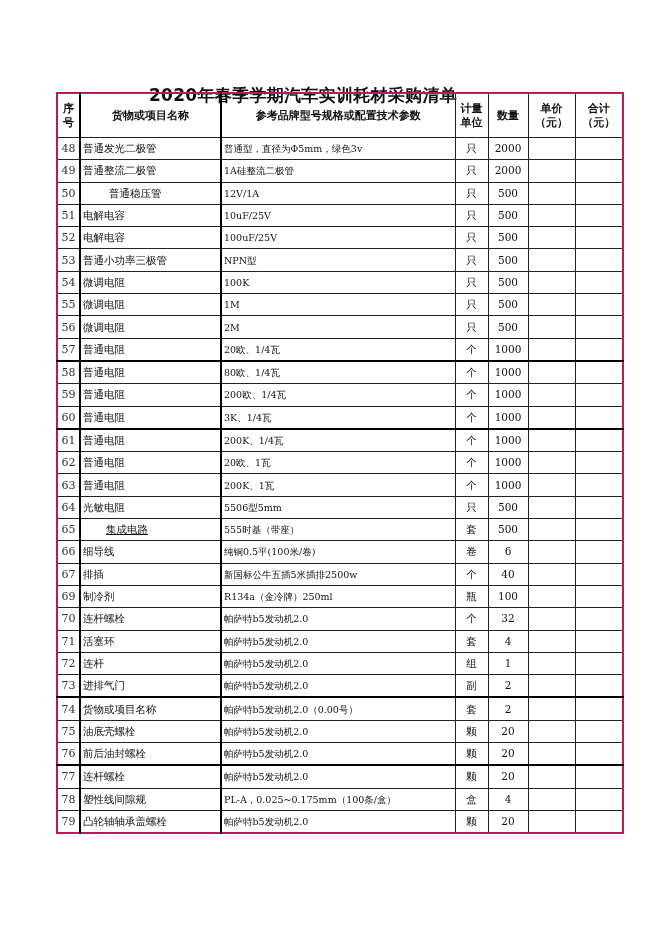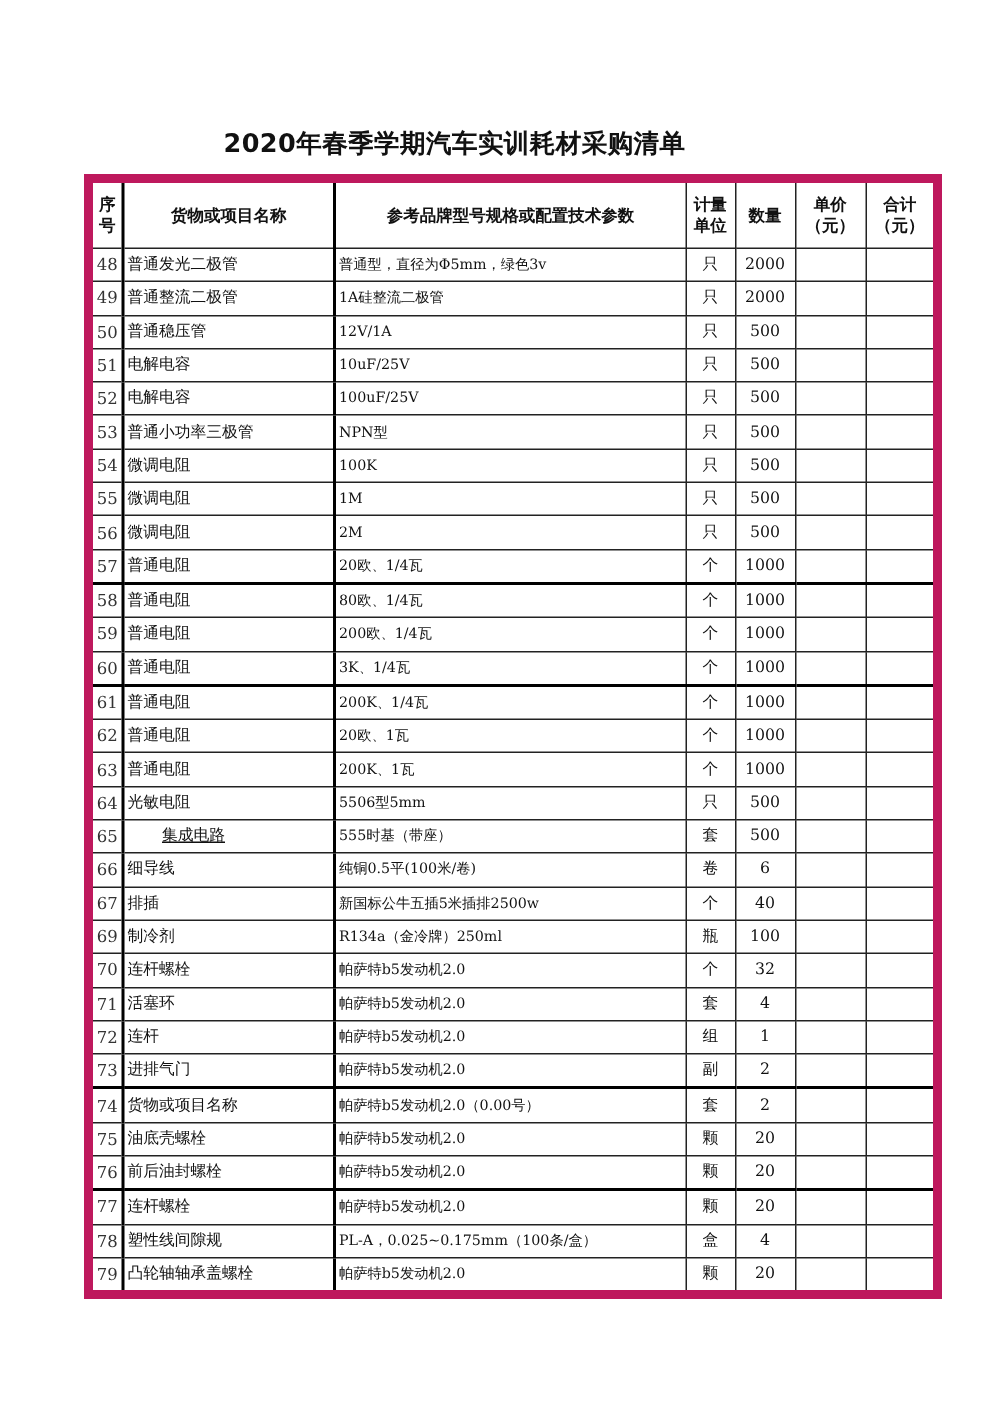--- a/index.html
+++ b/index.html
@@ -1,30 +1,30 @@
 <!DOCTYPE html>
 <html><head>
 <meta charset="utf-8">
 <style>
   html,body{margin:0;padding:0;background:#fff;}
   body{width:662px;height:936px;position:relative;overflow:hidden;font-family:"DejaVu Serif","Liberation Serif",serif;color:#111;}
   .title{position:absolute;left:0;width:606px;top:84px;text-align:center;font-size:17px;font-weight:bold;font-family:"DejaVu Sans","Liberation Sans",sans-serif;letter-spacing:0.3px;}
-  table{position:absolute;left:56px;top:116px;border-collapse:collapse;table-layout:fixed;width:566px;border:6px solid #be185d;}
+  table{position:absolute;left:56px;top:92px;border-collapse:collapse;table-layout:fixed;width:566px;border:2px solid #be185d;}
   th,td{border:1px solid #222;padding:0 2px;overflow:hidden;white-space:nowrap;font-size:10.5px;}
   th{font-family:"DejaVu Sans","Liberation Sans",sans-serif;font-weight:bold;font-size:11px;line-height:14px;height:43px;text-align:center;}
   td{height:21.3px;line-height:21px;}
   td.no{text-align:center;font-size:11px;color:#333;border-right:2.5px solid #000;}
   th.no{border-right:2.5px solid #000;}
   td.name{font-size:10.5px;border-right:2px solid #000;}
   th.name{border-right:2px solid #000;}
   td.spec{font-size:9.5px;}
   td.unit,td.qty{text-align:center;}
   td.qty{font-size:10.5px;}
   tr.thick td{border-bottom:2.5px solid #000;}
-  .indent1{padding-left:2px;margin-top:28px;}
+  .indent1{padding-left:28px;margin-top:28px;}
   .indent2{padding-left:25px;text-decoration:underline;}
 </style>
 </head>
 <body>
 
 <div class="title">2020年春季学期汽车实训耗材采购清单</div>
 
 <table>
   <colgroup>
     <col style="width:23px">

